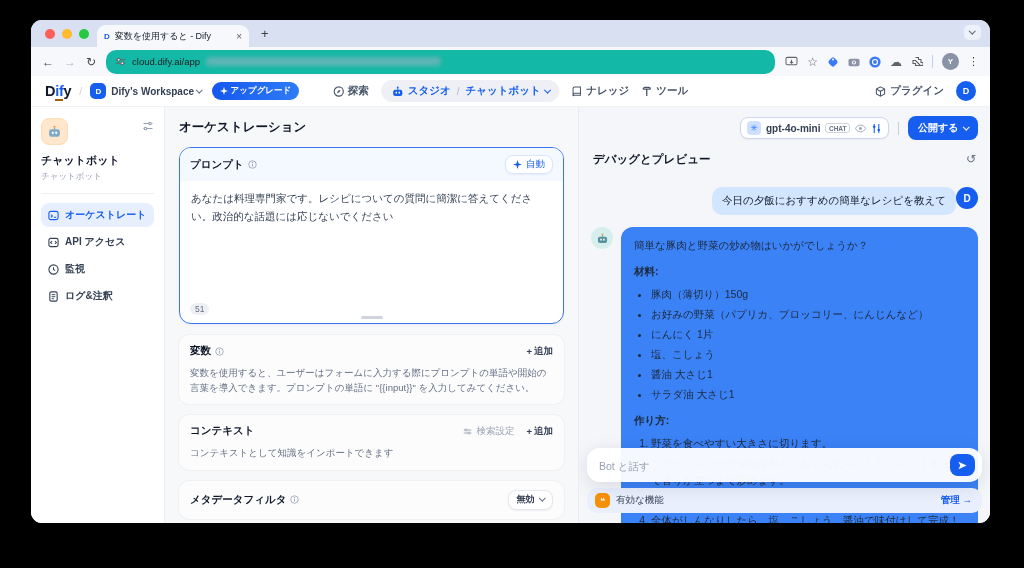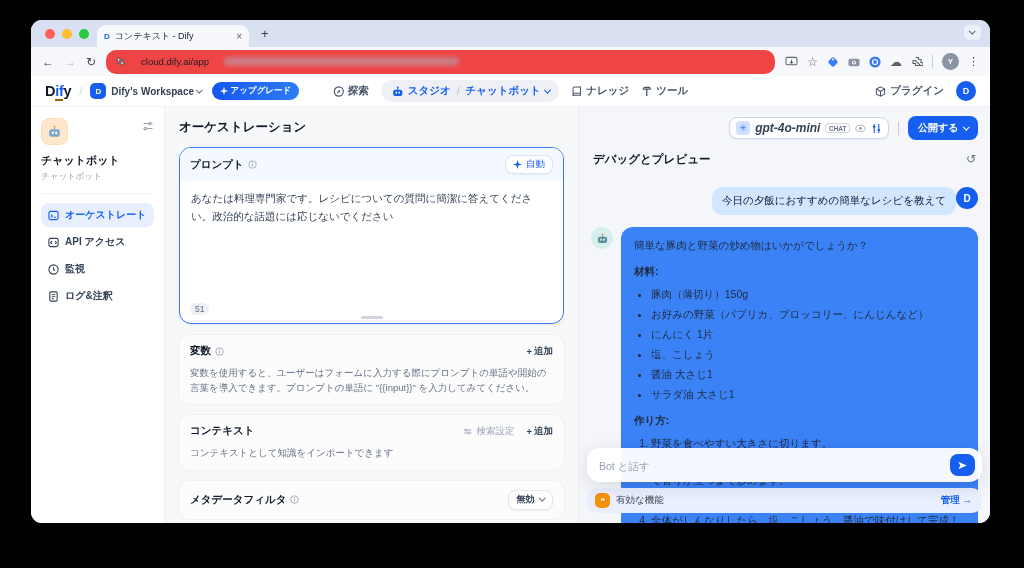--- a/index.html
+++ b/index.html
@@ -18,21 +18,21 @@
   .tab { width:152px; height:22px; background:#f7f8fc; border-radius:9px 9px 0 0; display:flex; align-items:center; gap:5px; padding:0 7px; }
   .tab-title { font-size:9px; color:#202532; flex:1; white-space:nowrap; overflow:hidden; }
   .tab-close { font-size:10px; color:#5f6368; }
   .favicon { font-size:8px; font-weight:800; color:#155eef; }
   .newtab { font-size:13px; color:#3c4043; margin:0 0 6px 12px; }
   .strip-chev { position:absolute; right:9px; top:5px; width:17px; height:15px; border-radius:5px; background:rgba(255,255,255,.55); display:flex; align-items:center; justify-content:center; }
 
   .toolbar { flex:0 0 29px; background:#f7f8fc; display:flex; align-items:center; padding:0 11px; gap:10px; }
   .navicon { font-size:12px; color:#44474e; }
   .navicon.dis { color:#aeb4c0; }
-  .urlbar { flex:1; height:24px; background:#ef4444; border-radius:10px; display:flex; align-items:center; gap:15px; padding:0 9px; min-width:0; }
+  .urlbar { flex:1; height:24px; background:#14b8a6; border-radius:10px; display:flex; align-items:center; gap:6px; padding:0 9px; min-width:0; }
   .url-text { font-size:9.5px; color:#202124; white-space:nowrap; }
   .url-blur { width:235px; height:9px; border-radius:4px; background:#a9b2c4; opacity:.5; filter:blur(2px); }
   .chrome-icons { display:flex; align-items:center; gap:9px; }
   .sep-v { width:1px; height:13px; background:#c8cdd8; }
   .profile { width:17px; height:17px; border-radius:50%; background:#8a93a6; color:#fff; font-size:8px; font-weight:700; display:flex; align-items:center; justify-content:center; }
   .kebab { font-size:11px; color:#3c4043; letter-spacing:0; }
 
   
   .appheader { flex:0 0 31px; background:#fff; border-bottom:1px solid #f1f2f6; display:flex; align-items:center; padding:0 14px; position:relative; }
   .logo { font-size:14.5px; font-weight:800; color:#101828; letter-spacing:-.3px; }
@@ -82,21 +82,21 @@
   .add-btn { font-size:9.5px; font-weight:700; color:#344054; display:flex; align-items:center; gap:2px; }
   .retrieval { font-size:9.5px; color:#98a2b3; display:flex; align-items:center; gap:4px; }
   .sec-desc { margin-top:7px; font-size:9.5px; color:#667085; line-height:1.6; }
   .disable-btn { background:#fff; border:1px solid #e4e7ec; border-radius:8px; padding:2.5px 8px; font-size:9px; font-weight:700; color:#344054; display:flex; align-items:center; gap:5px; box-shadow:0 1px 2px rgba(16,24,40,.06); }
 
   
   .right { flex:1; background:#f4f6fa; border-left:1px solid #e9ebf1; display:flex; flex-direction:column; min-width:0; position:relative; overflow:hidden; }
   .model-row { display:flex; justify-content:flex-end; align-items:center; gap:9px; padding:9px 12px 3px; }
   .model-pill { display:flex; align-items:center; gap:5px; background:#fff; border:1px solid #cdd5f2; border-radius:8px; padding:3px 6px; box-shadow:0 1px 2px rgba(16,24,40,.05); }
   .openai-ic { width:14px; height:14px; border-radius:4px; background:#cfe0ff; color:#2e7cf6; font-size:9px; display:flex; align-items:center; justify-content:center; font-weight:800; }
-  .model-name { font-size:12px; font-weight:700; color:#344054;font-style:italic; }
+  .model-name { font-size:10px; font-weight:700; color:#344054; }
   .mode-badge { font-size:6.5px; font-weight:700; color:#667085; border:1px solid #d0d5dd; border-radius:3px; padding:.5px 2.5px; }
   .eye-ic { color:#98a2b3; display:flex; }
   .tune-ic { color:#155eef; display:flex; }
   .publish-btn { background:#155eef; color:#fff; font-size:10px; font-weight:700; border-radius:8px; padding:5px 10px; display:flex; align-items:center; gap:5px; }
   .debug-head { display:flex; justify-content:space-between; align-items:flex-start; padding:9px 14px 2px; }
   .debug-title { font-size:11.5px; font-weight:800; color:#101828; }
   .refresh { font-size:12px; color:#667085; }
   .chat { flex:1; position:relative; padding:4px 12px 0; overflow:hidden; }
   .user-row { display:flex; justify-content:flex-end; align-items:flex-start; margin-top:14px; }
   .user-bubble { background:#d2e7ff; border-radius:10px; padding:7px 10px; font-size:10.5px; color:#101828; }
@@ -124,21 +124,21 @@
 <div class="window">
 
   <div class="tabstrip">
     <div class="traffic">
       <span class="dot r"></span>
       <span class="dot y"></span>
       <span class="dot g"></span>
     </div>
     <div class="tab">
       <span class="favicon">D</span>
-      <span class="tab-title">コンテキスト - Dify</span>
+      <span class="tab-title">変数を使用すると - Dify</span>
       <span class="tab-close">×</span>
     </div>
     <span class="newtab">+</span>
     <div class="strip-chev">
       <i class="chev" style="color:#5f6368"></i>
     </div>
   </div>
 
   <div class="toolbar">
     <span class="navicon">←</span>

